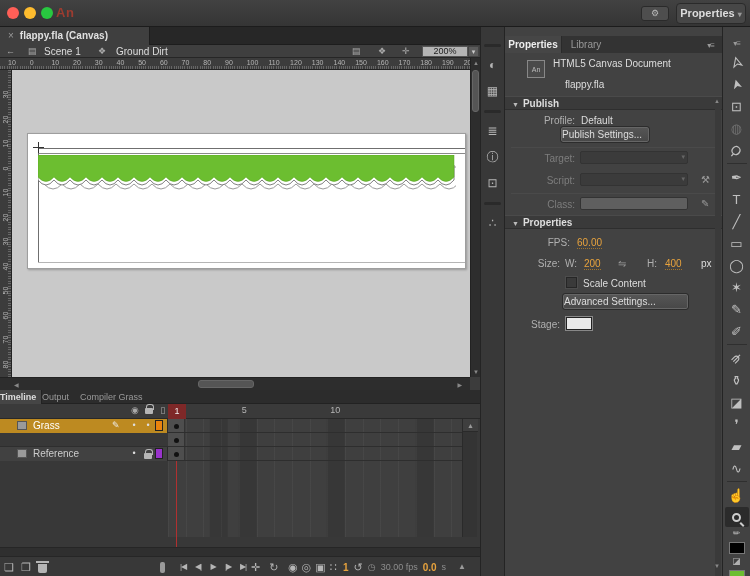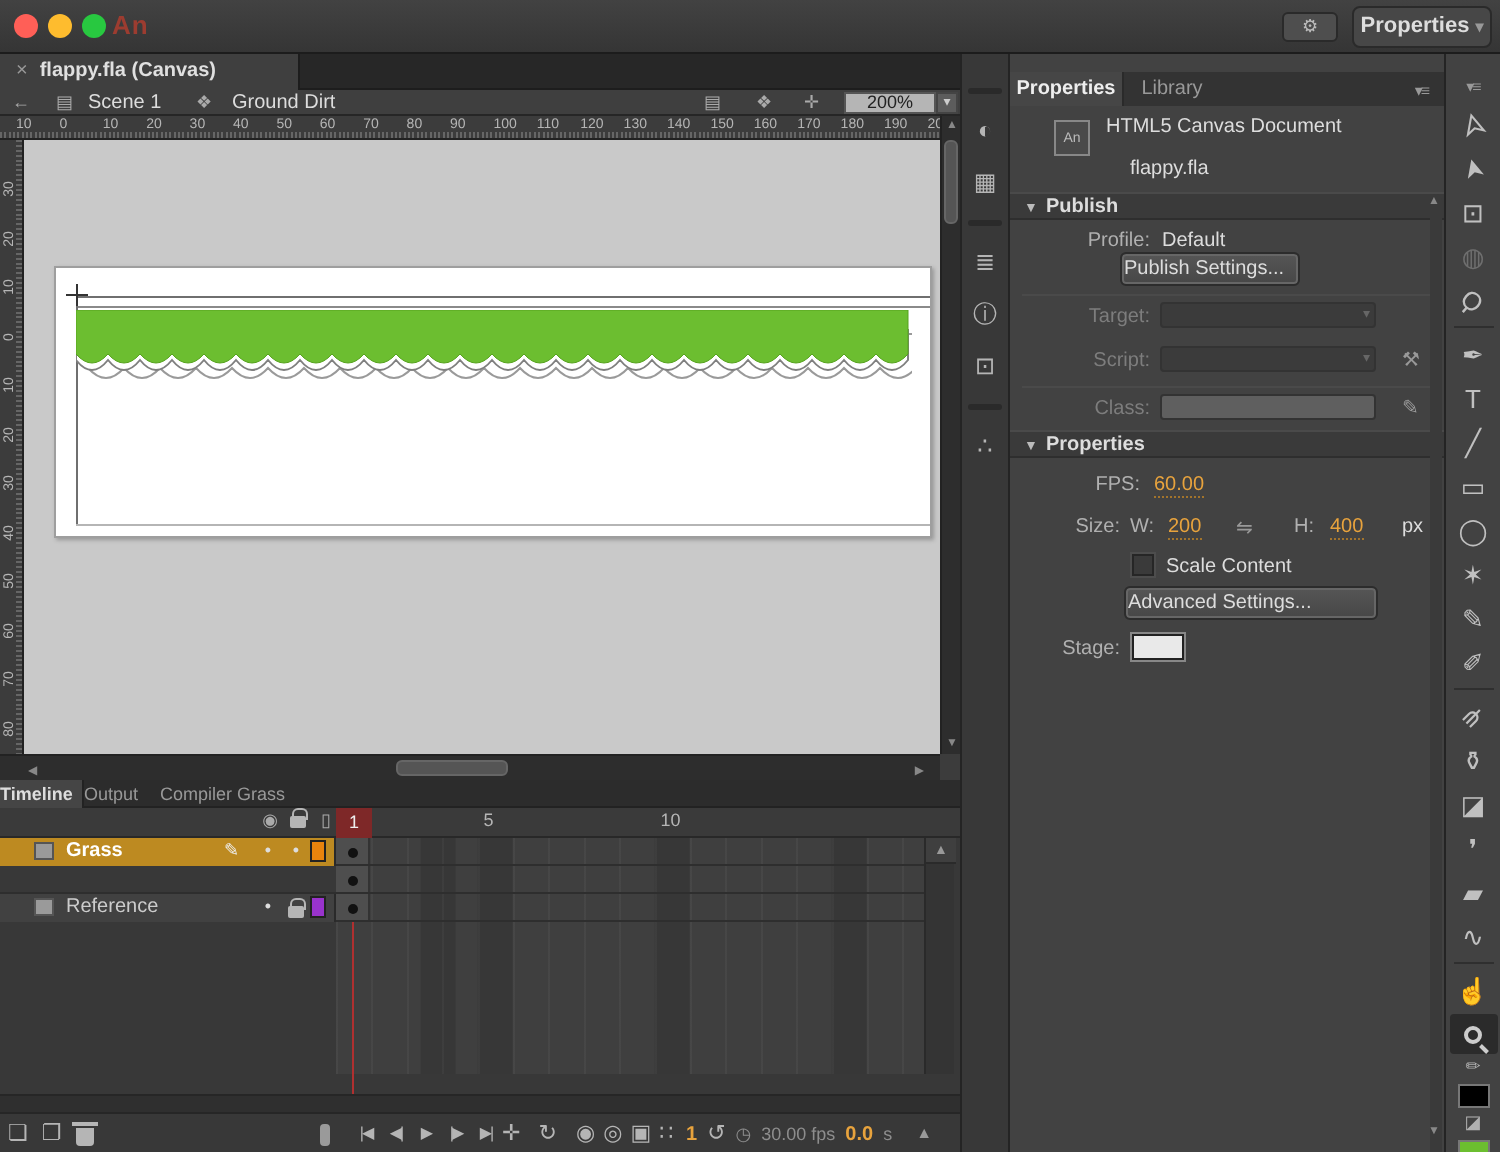--- a/index.html
+++ b/index.html
@@ -90,21 +90,21 @@
 #tlhdr{left:0;top:14px;width:480px;height:15px;background:#3a3a3a;border-bottom:1px solid #282828}
 .hico{position:absolute;top:1px;width:12px;text-align:center;color:#aaa;font-size:9px}
 #fblock{position:absolute;left:168px;top:0;width:18px;height:15px;background:#7e2828;color:#eee;text-align:center;line-height:15px;font-size:9px}
 .flab{position:absolute;top:1px;font-size:9px;color:#b5b5b5}
 #framegrid{left:168px;top:29px;width:294px;height:118px;background:#3f3f3f;background-image:repeating-linear-gradient(90deg,rgba(0,0,0,.13) 0 17.7px,transparent 17.7px 88.5px),repeating-linear-gradient(90deg,rgba(255,255,255,.04) 0 1px,transparent 1px 17.7px);background-position:70.8px 0,0 0}
 .trow{position:absolute;left:0;width:462px;height:14px;border-bottom:1px solid #2e2e2e}
 .lname{position:absolute;left:0;top:0;width:168px;height:14px;background:#414141;border-right:1px solid #2a2a2a}
 .lsel{background:#bd8a21}
 .licon{position:absolute;left:17px;top:2px;width:10px;height:9px;background:#9a9a9a;border:1px solid #555}
 .lnametext{position:absolute;left:33px;top:1px;color:#ccc;font-size:10px}
-.lsel .lnametext{color:#fff;font-weight:bold}
+.lsel .lnametext{color:#fff;font-weight:normal}
 .lpencil{position:absolute;left:112px;top:1px;color:#eee;font-size:9px}
 .lcell{position:absolute;top:1px;width:12px;text-align:center;color:#ddd;font-size:9px}
 .chip{position:absolute;left:155px;top:1px;width:8px;height:11px;border:1px solid #222}
 .fcell{position:absolute;left:168px;top:0;width:17px;height:13px;background:#4e4e4e;border-right:1px solid #333}
 .kdot{position:absolute;left:6px;top:5px;width:5px;height:5px;background:#111;border-radius:50%}
 .lock{position:relative;margin:5px auto 0;width:8px;height:6px;background:#b5b5b5;border-radius:1px}
 .lock:before{content:"";position:absolute;left:1px;top:-4px;width:6px;height:5px;border:1.5px solid #b5b5b5;border-bottom:none;border-radius:3px 3px 0 0}
 #playhead{left:176px;top:29px;width:1px;height:128px;background:#b03030}
 #tlvscroll{left:462px;top:29px;width:15px;height:118px;background:#343434;border-left:1px solid #2a2a2a}
 #tlvarr{position:absolute;left:0;top:0;width:15px;height:13px;background:#3f3f3f;border-bottom:1px solid #2a2a2a;color:#999;font-size:7px;text-align:center;line-height:13px}

